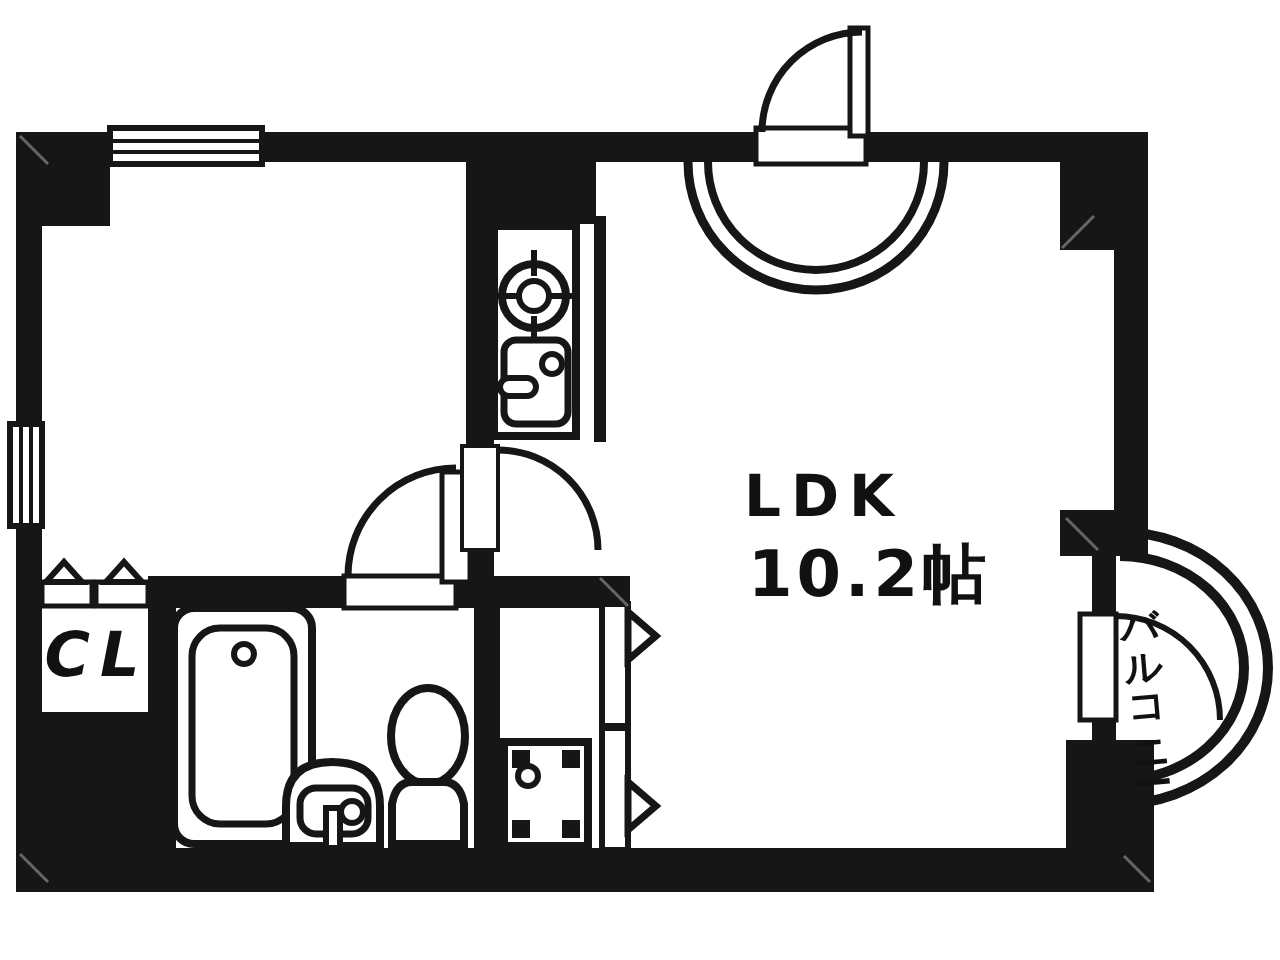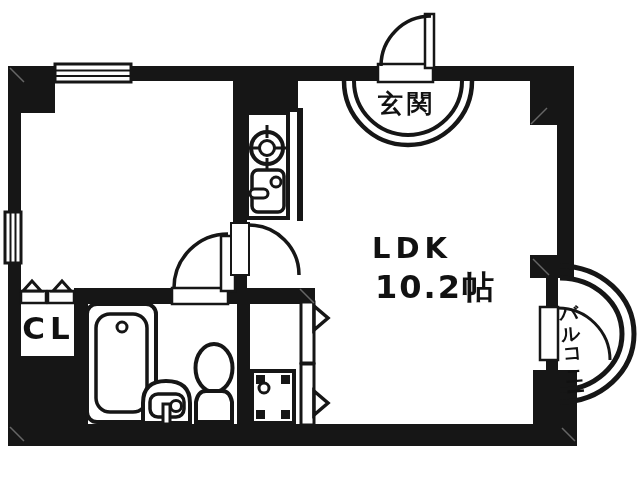--- a/index.html
+++ b/index.html
@@ -8,23 +8,23 @@
     font-family:"DejaVu Sans","Liberation Sans",sans-serif;
   }
   #plan-svg{position:absolute;left:0;top:0;}
   .label{
     position:absolute;color:#111;font-weight:bold;text-align:center;
     white-space:nowrap;line-height:1;
   }
   .lbl-yoshitsu{left:55px;top:143px;width:150px;font-size:31px;letter-spacing:9px;}
   .lbl-yoshitsu-size{left:45px;top:183px;width:170px;font-size:33px;letter-spacing:2px;}
   .lbl-ldk{left:342px;top:234px;width:140px;font-size:29px;letter-spacing:5px;}
-  .lbl-ldk-size{left:331px;top:271px;width:165px;font-size:32px;letter-spacing:2px;text-align:right;}
+  .lbl-ldk-size{left:352px;top:271px;width:165px;font-size:32px;letter-spacing:2px;}
   .lbl-genkan{left:357px;top:91px;width:100px;font-size:25px;letter-spacing:4px;}
-  .lbl-cl{left:20px;top:313px;width:57px;font-size:31px;letter-spacing:5px;}
+  .lbl-cl{left:20px;top:313px;width:57px;font-size:31px;letter-spacing:5px;font-style:italic;}
   .lbl-balcony{
     left:562px;top:270px;height:134px;font-size:19px;
     writing-mode:vertical-rl;text-orientation:upright;letter-spacing:1px;
     transform:rotate(-5deg);
   }
 </style>
 </head>
 <body>
 
 <div id="stage">
@@ -155,17 +155,16 @@
       <line x1="531" y1="124" x2="547" y2="108"></line>
       <line x1="300" y1="289" x2="314" y2="303"></line>
       <line x1="533" y1="259" x2="549" y2="275"></line>
       <line x1="10" y1="427" x2="24" y2="441"></line>
       <line x1="562" y1="428" x2="575" y2="441"></line>
     </g>
   </svg>
 
   <div class="label lbl-ldk">LDK</div>
   <div class="label lbl-ldk-size">10.2帖</div>
-  <div class="label lbl-genkan">玄関</div>
   <div class="label lbl-cl">CL</div>
   <div class="label lbl-balcony">バルコニー</div>
 
 </div>
 
 </body></html>

